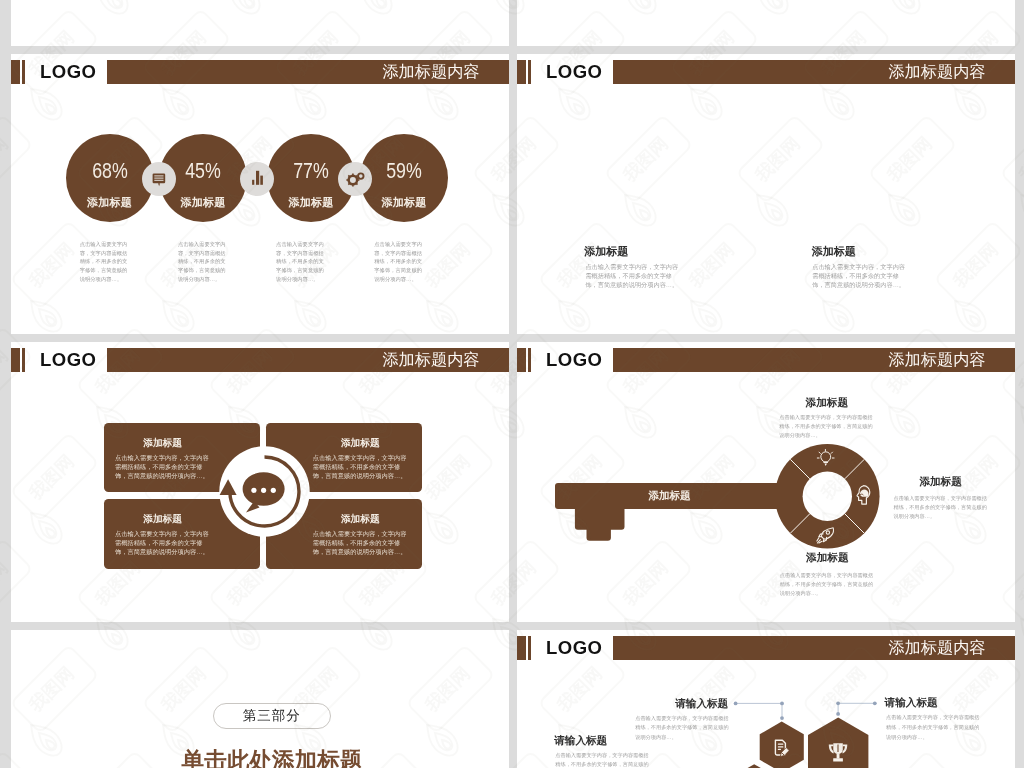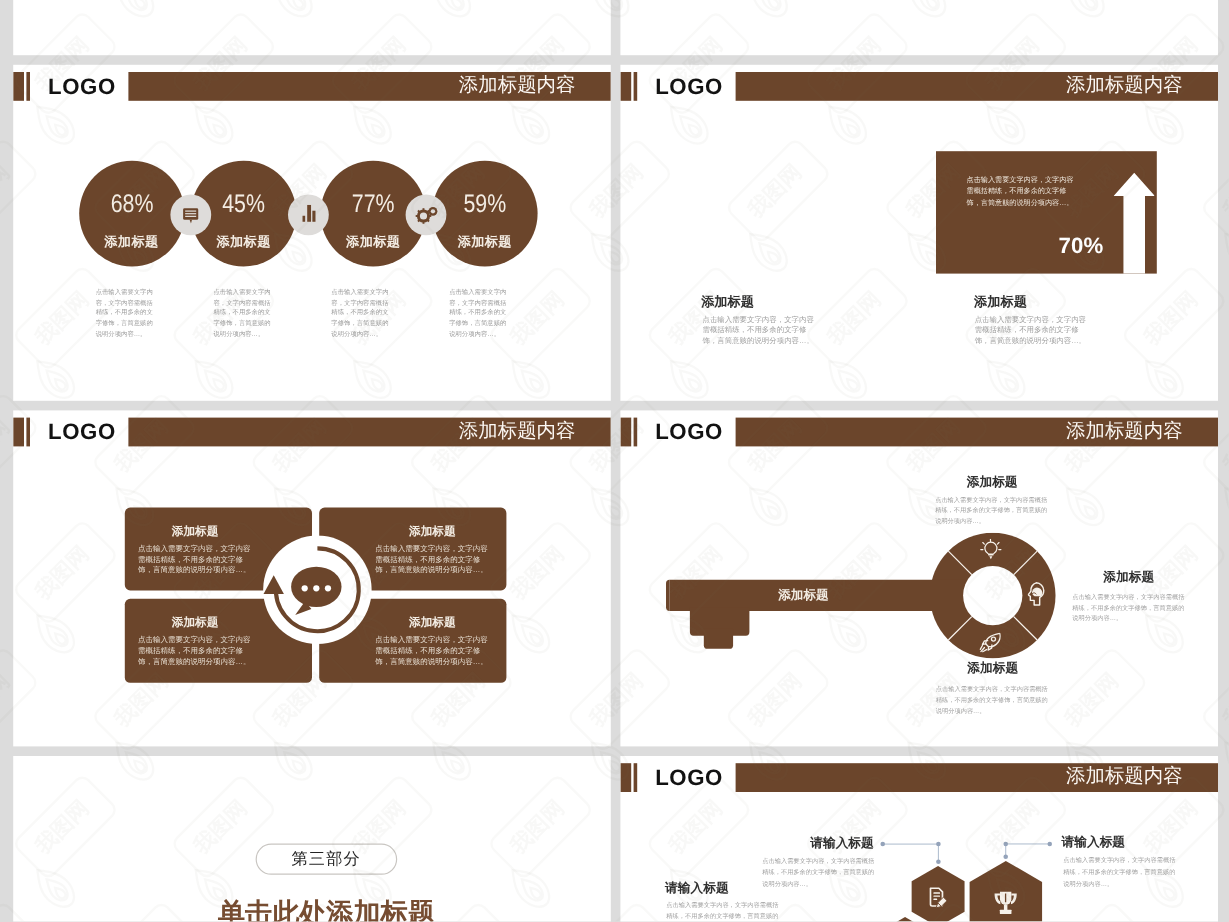--- a/index.html
+++ b/index.html
@@ -947,27 +947,20 @@
           <i class="b"></i>
         </span>
       <span class="hdr-logo">LOGO</span>
       <span class="hdr-bar"></span>
       <span class="hdr-title">添加标题内容</span>
     </div>
 
     <span class="s2-ttl" style="left:67.3px;top:190.2px">添加标题</span>
     <span class="s2-sub" style="left:68.4px;top:209.4px">点击输入需要文字内容，文字内容需概括精练，不用多余的文字修饰，言简意赅的说明分项内容…。</span>
 
-    <div class="s2-box" style="left:263px;width:184px">
-      <svg class="s2-arrow" style="left:147.6px;top:17.6px;width:34.4px;height:84.4px" viewBox="0 0 344 844">
-        <path d="M172 0l172 194h-82v650h-180V194H0z" fill="#ffffff"></path>
-      </svg>
-      <span class="pcv" style="left:102px;top:68px;font-size:18.5px">70%</span>
-      <span class="bod" style="left:25.5px;top:21px;width:94.5px">点击输入需要文字内容，文字内容需概括精练，不用多余的文字修饰，言简意赅的说明分项内容…。</span>
-    </div>
     <span class="s2-ttl" style="left:294.7px;top:190.2px">添加标题</span>
     <span class="s2-sub" style="left:295.2px;top:209.4px">点击输入需要文字内容，文字内容需概括精练，不用多余的文字修饰，言简意赅的说明分项内容…。</span>
   </div>
 
   <div class="slide col-l r2">
     <div class="hdr">
       <span class="hdr-mark">
           <i class="a"></i>
           <i class="b"></i>
         </span>

